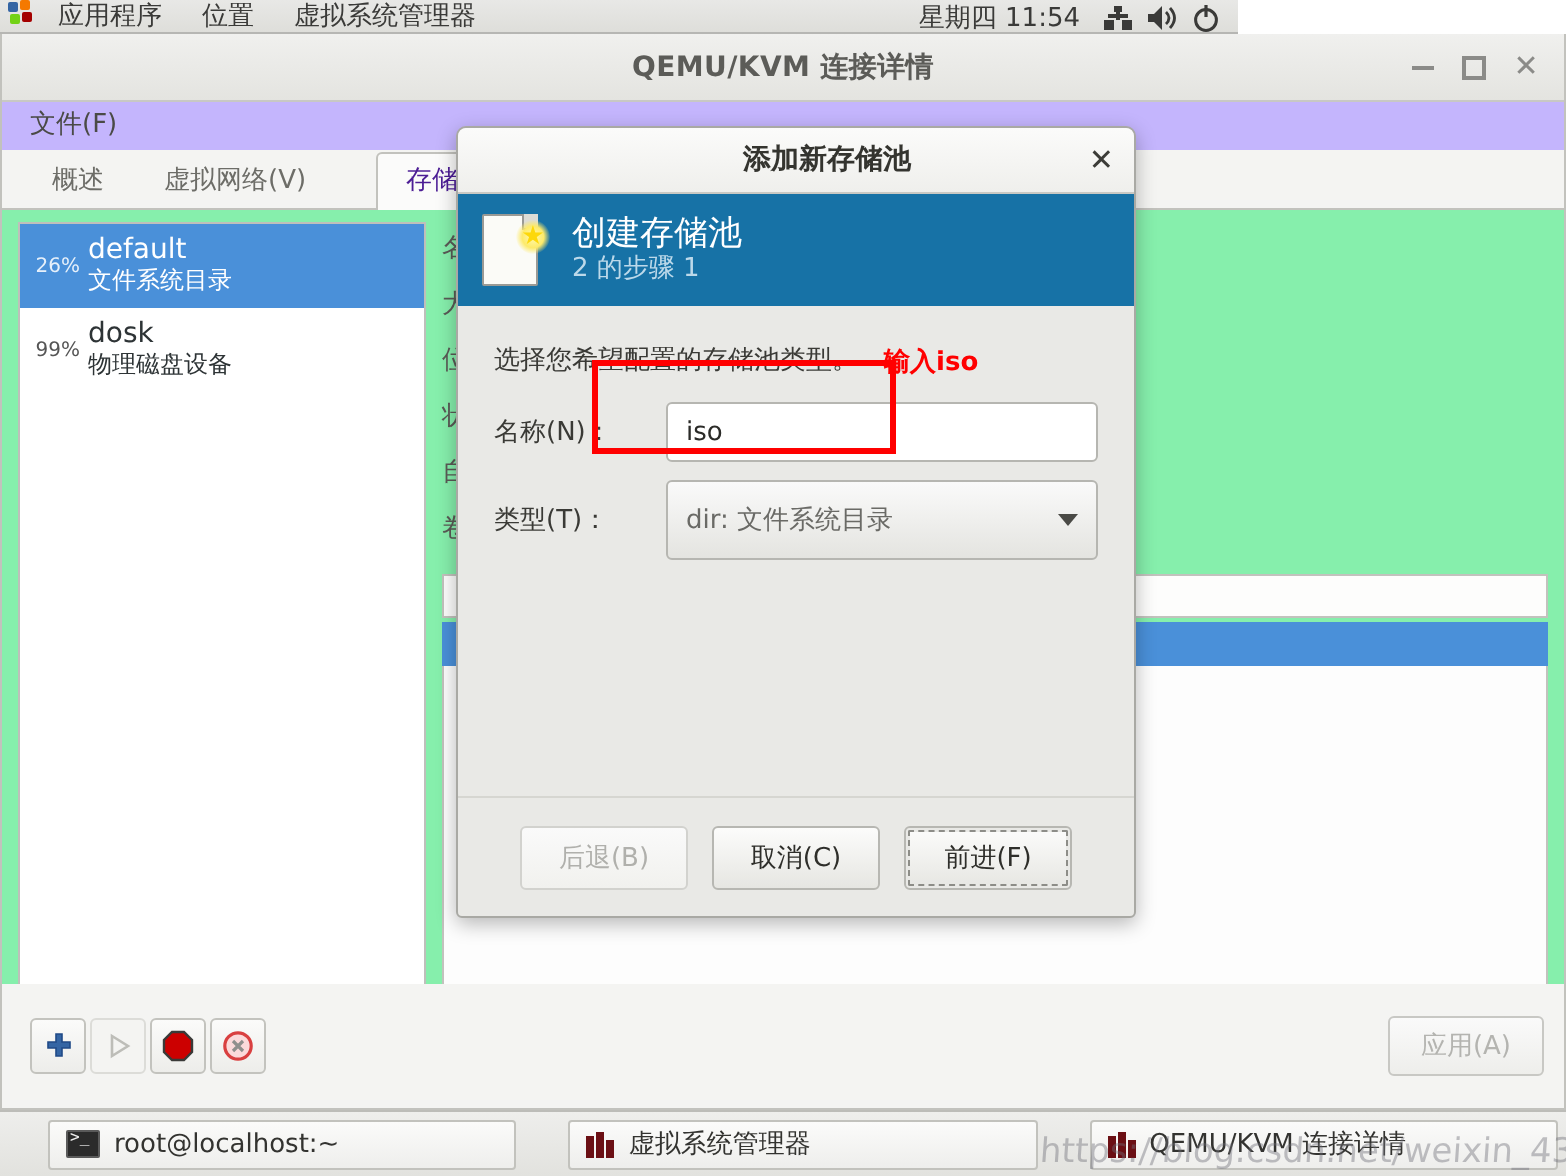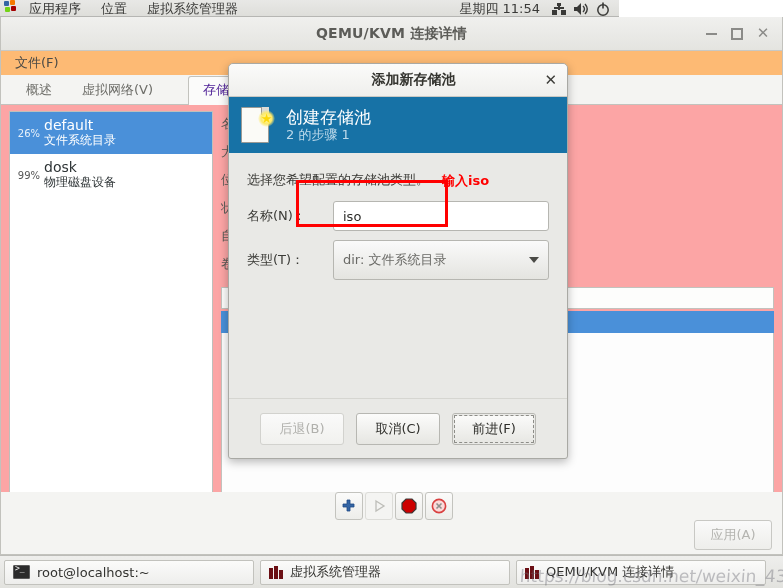--- a/index.html
+++ b/index.html
@@ -57,21 +57,21 @@
     font-size: 14px; color: #5c5c58; font-weight: 600;
     letter-spacing: .2px;
   }
   .wbtns { margin-left: auto; display: flex; align-items: center; padding-right: 6px; z-index: 2;}
   .wbtn { width: 26px; height: 26px; display: flex; align-items: center; justify-content: center; color: #8b8b88; }
   .wbtn.min::after { content:""; display:block; width: 11px; height: 2px; background: #8b8b88; }
   .wbtn.max::after { content:""; display:block; width: 8px; height: 8px; border: 2px solid #8b8b88; }
   .wbtn.close { font-size: 15px; line-height: 1; }
 
   .menubar {
-    height: 24px; background: #fdba74; border-bottom: 1px solid #dedeba00;
+    height: 24px; background: #c4b5fd; border-bottom: 1px solid #dedeba00;
     display: flex; align-items: center; padding-left: 8px;
   }
   .menubar .mi { font-size: 13px; color: #4a4a46; padding: 0 6px; line-height: 24px;}
 
   
   .tabstrip {
     height: 30px; margin: 0 0 0 0; display: flex; align-items: flex-end;
     background: #f4f4f2;
     border-bottom: 1px solid #c2c2bd;
     padding-left: 10px;
@@ -81,21 +81,21 @@
     border: 1px solid transparent; border-bottom: none;
     position: relative; top: 1px;
   }
   .tab.active {
     background: #fbfbfa; border-color: #c2c2bd; border-radius: 3px 3px 0 0;
     color: #4c1d95;
     margin-left: 20px;
   }
 
   
-  .content { display: flex; height: 438px; background: #fca5a5; padding: 6px 8px 0 8px; }
+  .content { display: flex; height: 438px; background: #86efac; padding: 6px 8px 0 8px; }
   .pool-list {
     width: 204px; background: #ffffff;
     border: 1px solid #bfbfbb;
     flex: none; overflow: hidden;
   }
   .pool-row {
     display: flex; align-items: center; padding: 5px 4px; gap: 4px;
     height: 42px;
   }
   .pool-row.sel { background: #4a90d9; color: #ffffff; }
@@ -125,21 +125,20 @@
   .vol-white {
     position: absolute; left: 2px; top: 222px; right: 0; bottom: 40px;
     background: #fdfdfd; border: 1px solid #c2c2bd; border-top: none;
   }
 
   
   .wbottom {
     position: absolute; left: 0; right: 0; bottom: 0; height: 62px;
     background: #f4f4f2; display: flex; align-items: center;
     padding: 0 10px;
-    flex-direction: column;
   }
   .toolbtns { display: flex; gap: 2px; margin-left: 4px; }
   .tbtn {
     width: 28px; height: 28px; border: 1px solid #c3c3be; border-radius: 3px;
     background: linear-gradient(to bottom, #fbfbfa, #ededea);
     display: flex; align-items: center; justify-content: center;
   }
   .tbtn.off { background: #f4f4f2; border-color: #dcdcd8; }
   .apply-btn {
     margin-left: auto; width: 78px; height: 30px;
@@ -246,21 +245,21 @@
     position: absolute; left: 0; bottom: 0; width: 783px; height: 33px;
     background: linear-gradient(to bottom, #eeeeec 0%, #e2e2de 100%);
     border-top: 1px solid #bcbcb8;
     display: flex; align-items: center; gap: 6px; padding: 0 4px;
   }
   .task {
     height: 25px; flex: 1; max-width: 250px;
     border: 1px solid #c2c2bd; border-radius: 2px;
     background: linear-gradient(to bottom, #fbfbfa, #eeeeec);
     display: flex; align-items: center; gap: 7px; padding: 0 8px;
-    font-size: 13px; color: #333330; white-space: nowrap; overflow: hidden;
+    font-size: 13px; color: #333330; white-space: nowrap; overflow: hidden; margin-left: 20px;
   }
   .term-ico {
     width: 17px; height: 14px; background: #2b2b2b; border: 1px solid #5a5a5a;
     border-radius: 1px; position: relative; flex: none;
   }
   .term-ico::after {
     content: ">_"; position: absolute; left: 1px; top: -2px;
     color: #eee; font-size: 8px; font-family: "DejaVu Sans Mono", monospace;
   }
   .vm-ico { flex: none; display: flex; align-items: flex-end; gap: 1px; height: 13px;}

